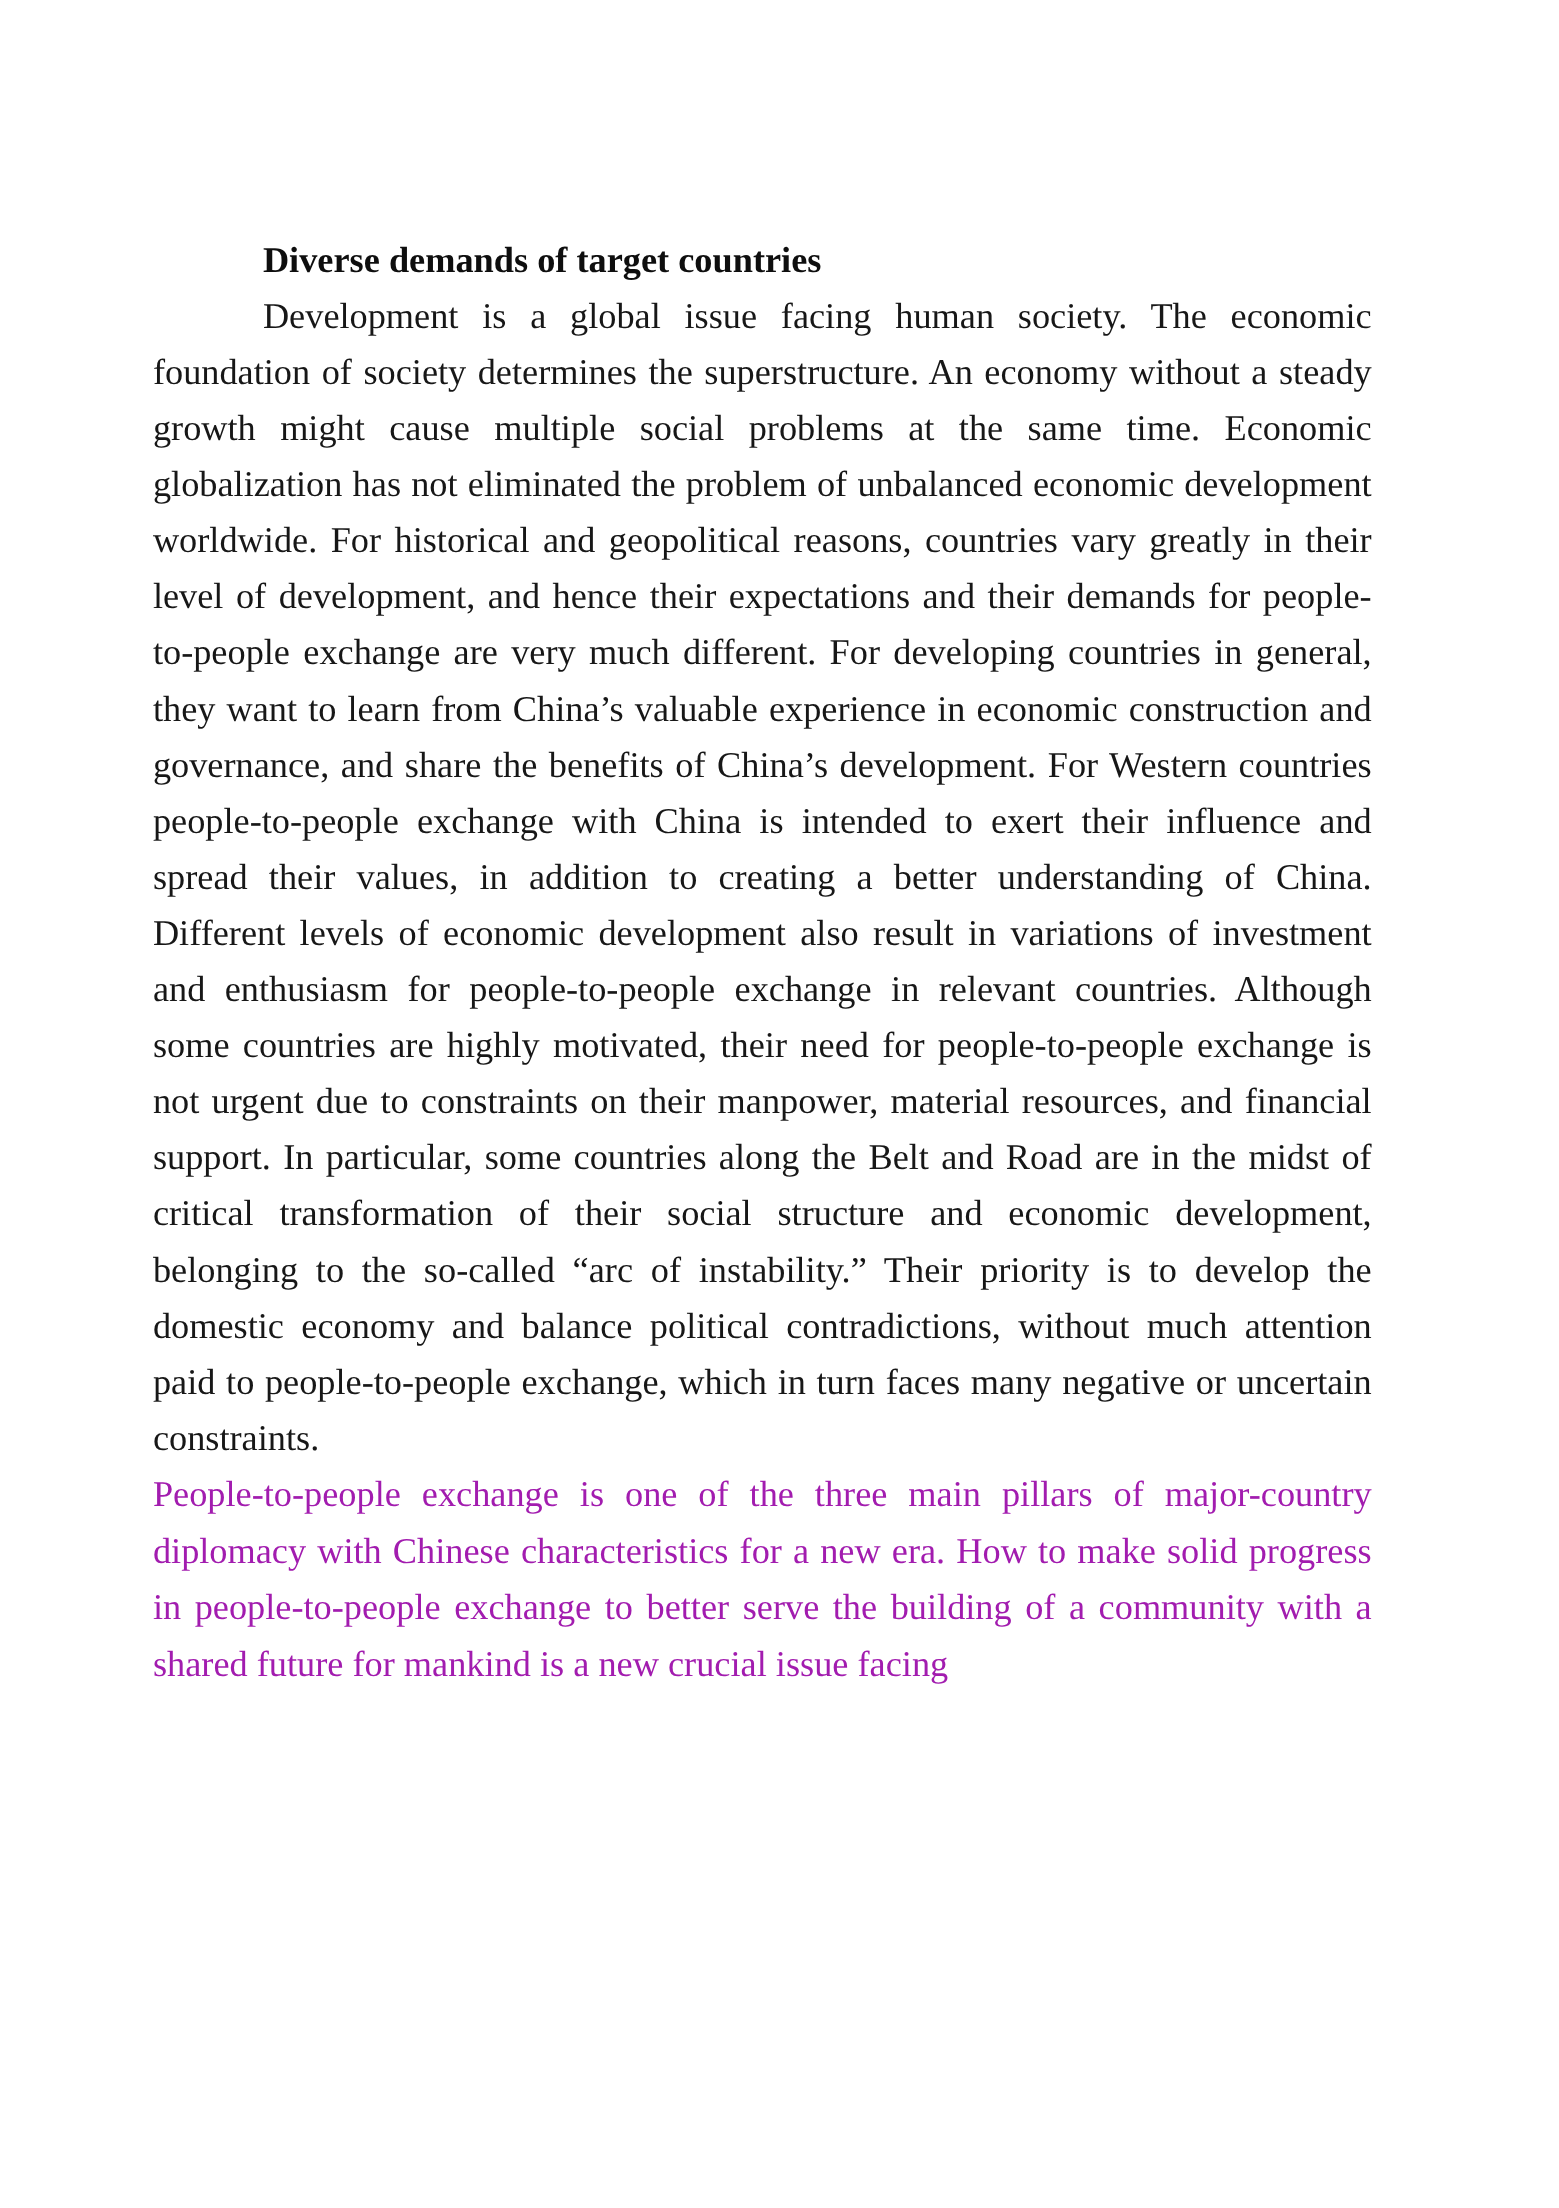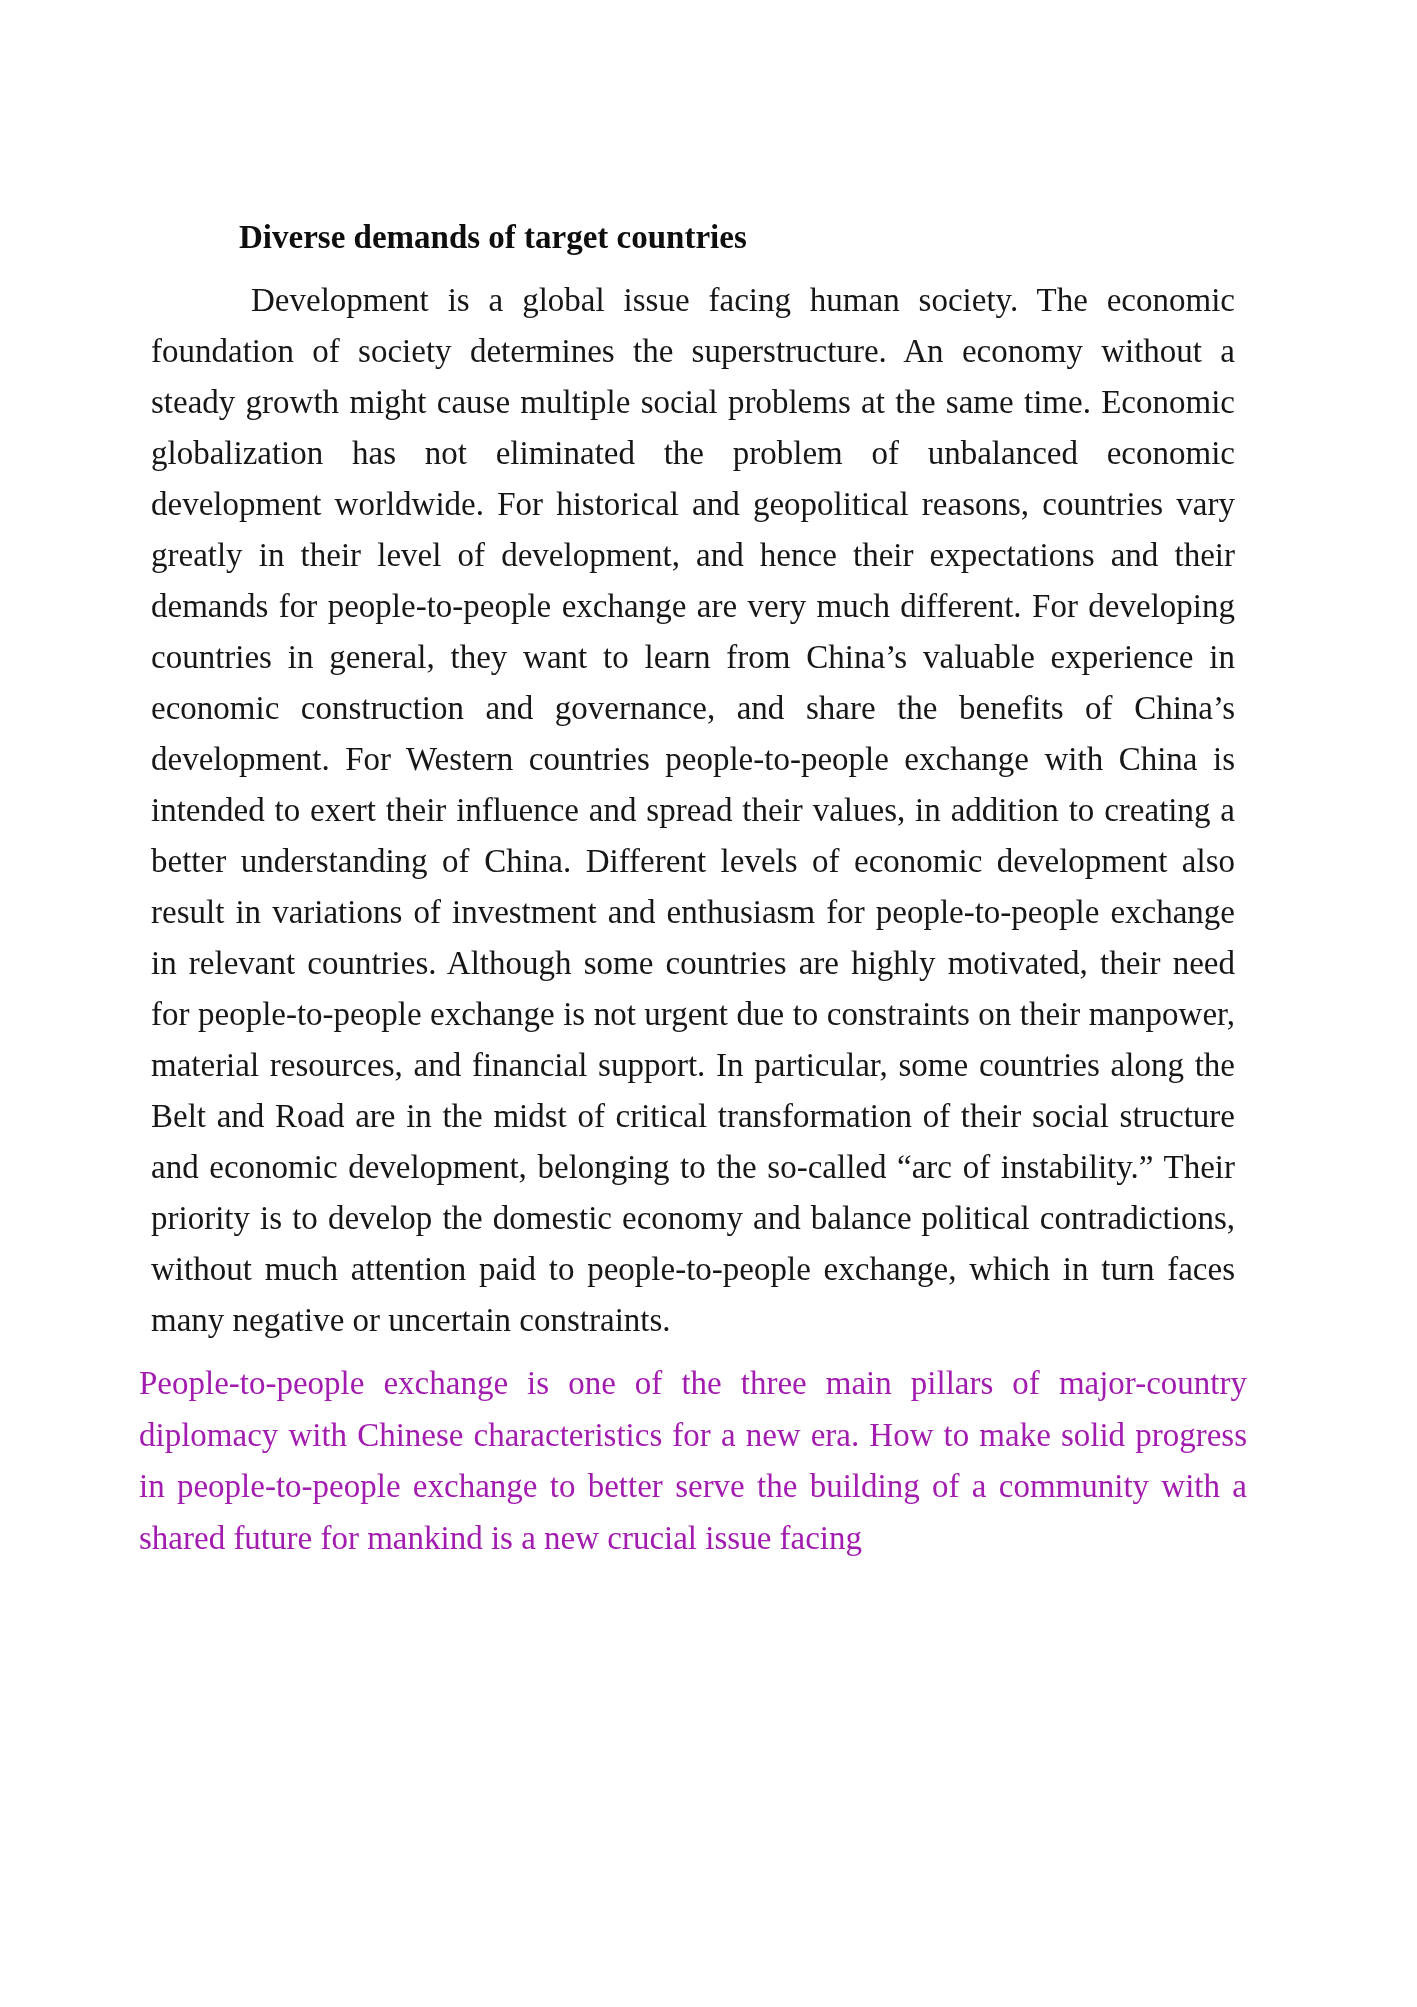--- a/index.html
+++ b/index.html
@@ -28,21 +28,21 @@
     line-height: 51px;
     text-indent: 100px;
     margin: 0;
     color: #0e0e0e;
   }
   .body-para {
     font-size: 33px;
     line-height: 51px;
     text-align: justify;
     text-indent: 100px;
-    margin: 12px;
+    margin: 0;
     color: #171717;
   }
   .blue-heading {
     font-size: 40px;
     font-weight: bold;
     line-height: 52px;
     margin: 36px 0 58px 0;
     color: #1758a5;
     text-indent: 0;
   }

